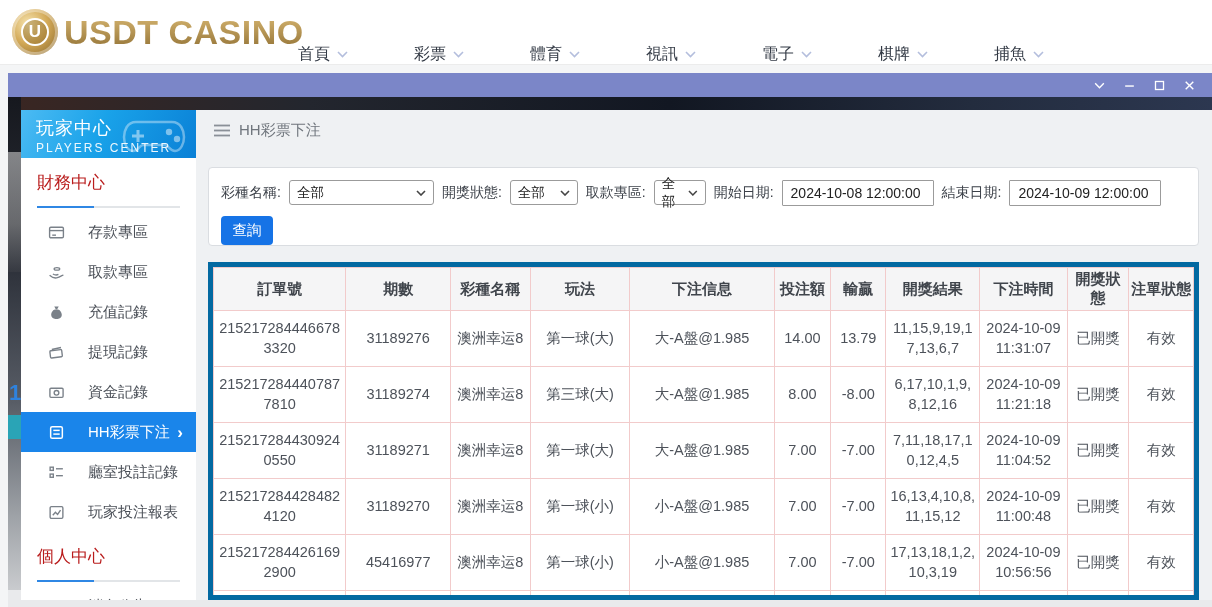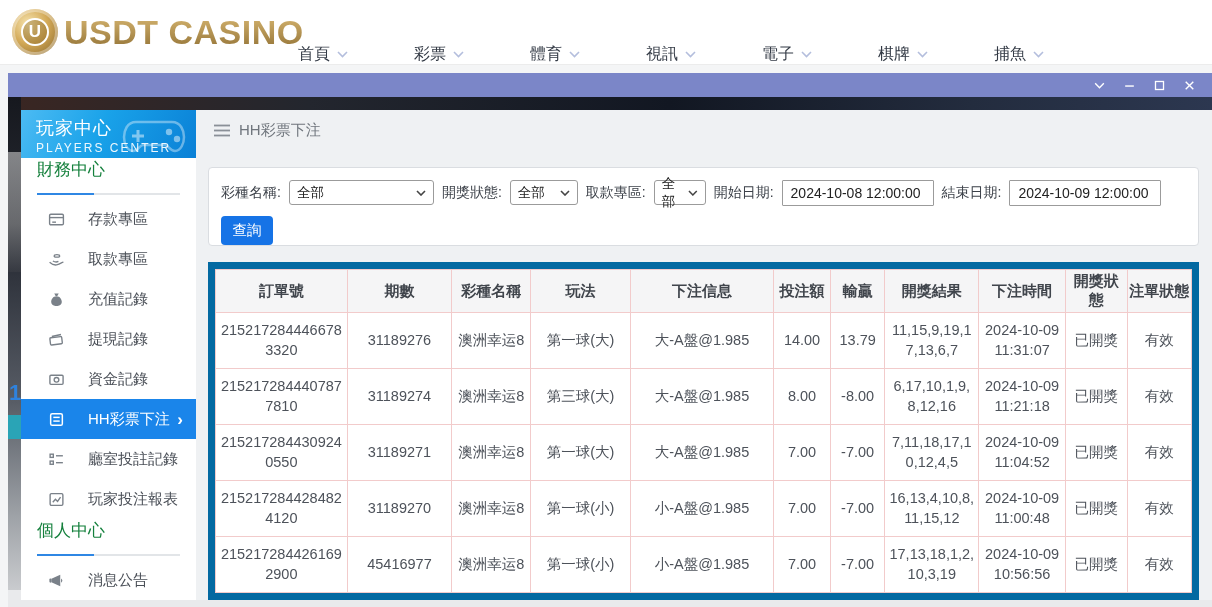--- a/index.html
+++ b/index.html
@@ -43,21 +43,21 @@
   .panel { position:absolute; left:13px; top:13px; width:1191px; height:490px; display:flex; }
 
   
   .sidebar { width:175px; background:#fff; position:relative; overflow:hidden; flex:none; }
   .side-header { height:48px; position:relative; overflow:hidden; padding:6px 0 0 15px;
     background:linear-gradient(115deg,#4cbbf3 0%,#19a2e9 45%,#0a80d6 100%); }
   .side-header .t { color:#fff; font-size:18px; letter-spacing:1px; }
   .side-header .s { color:rgba(255,255,255,.92); font-size:12px; letter-spacing:2px; margin-top:1px; }
   .gamepad { position:absolute; right:6px; top:4px; width:72px; height:44px; opacity:.85; }
   .side-section { padding:0 16px; }
-  .side-section .sec-label { font-size:17px; color:#15803d; }
+  .side-section .sec-label { font-size:17px; color:#b91c1c; margin-top:13px; }
   .sec-line { height:2px; background:#e2e5e8; margin-top:12px; position:relative; }
   .sec-line::before { content:""; position:absolute; left:0; top:0; height:2px; width:40%; background:#2f87e4; }
   .side-items { margin-top:4px; }
   .side-item { height:40px; display:flex; align-items:center; padding-left:27px;
     gap:23px; cursor:pointer; color:#4a4f57; font-size:15px; position:relative; }
   .side-item .icn { width:17px; height:17px; color:#7a8189; flex:none; display:flex; }
   .side-item .icn svg { width:17px; height:17px; }
   .side-item.active { background:#1a85ea; color:#fff; }
   .side-item.active .icn { color:#fff; }
   .side-item .chev { position:absolute; right:13px; font-size:17px; font-weight:bold; color:#fff; line-height:1; }
@@ -74,21 +74,21 @@
   .selectbox { height:25px; border:1px solid #9b9b9b; border-radius:3px; background:#fff;
     display:flex; align-items:center; justify-content:space-between; padding:0 7px;
     font-size:13.5px; color:#222; cursor:pointer; }
   .sel-lottery { width:145px; } .sel-draw { width:68px; } .sel-order { width:52px; }
   .date-input { width:152px; height:26px; border:1px solid #9b9b9b; border-radius:1px;
     font-size:14px; color:#222; padding:0 8px; font-family:inherit; }
   .search-btn { margin-top:10px; width:52px; height:29px; background:#1673e6; color:#fff;
     border:none; border-radius:4px; font-size:14.5px; cursor:pointer; font-family:inherit; }
 
   .table-panel { position:absolute; left:12px; right:13px; top:152px; bottom:0;
-    background:#fff; border:7px solid #0369a1; overflow:hidden; }
+    background:#fff; border:5px solid #0369a1; overflow:hidden; }
   table { width:100%; border-collapse:collapse; table-layout:fixed; }
   th { background:#f5f5f6; height:42px; font-size:15px; font-weight:bold; color:#40454c;
     border:1px solid #f2cbcb; padding:2px 1px; }
   td { height:56px; font-size:14.5px; color:#4d525a; text-align:center;
     border:1px solid #f2cbcb; padding:4px 3px; line-height:1.35; }
   td.brk { word-break:break-all; }
   tr.partial td { height:12px; border-bottom:none; }
 </style>
 </head>
 <body>

